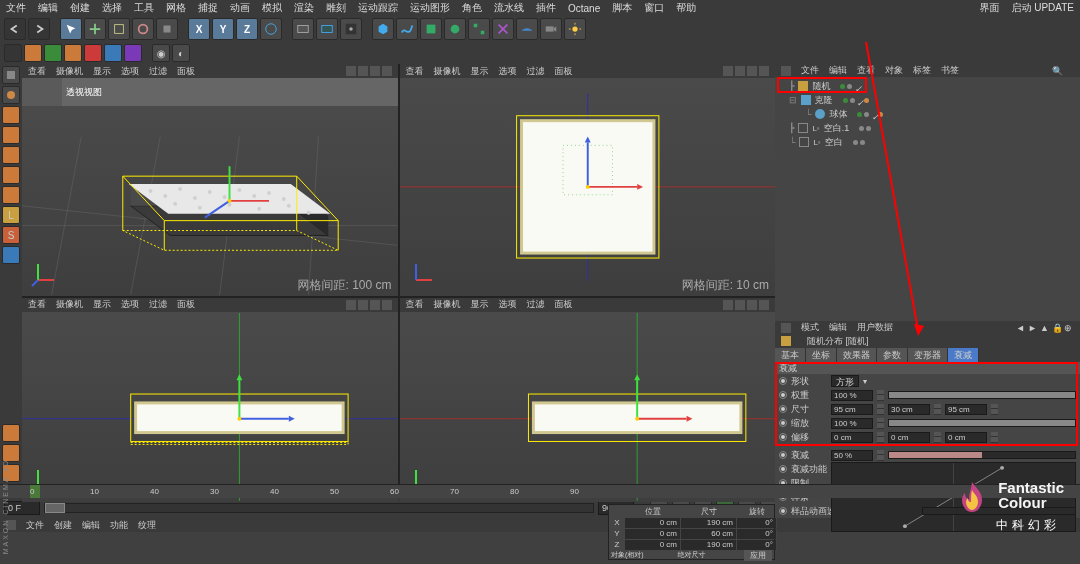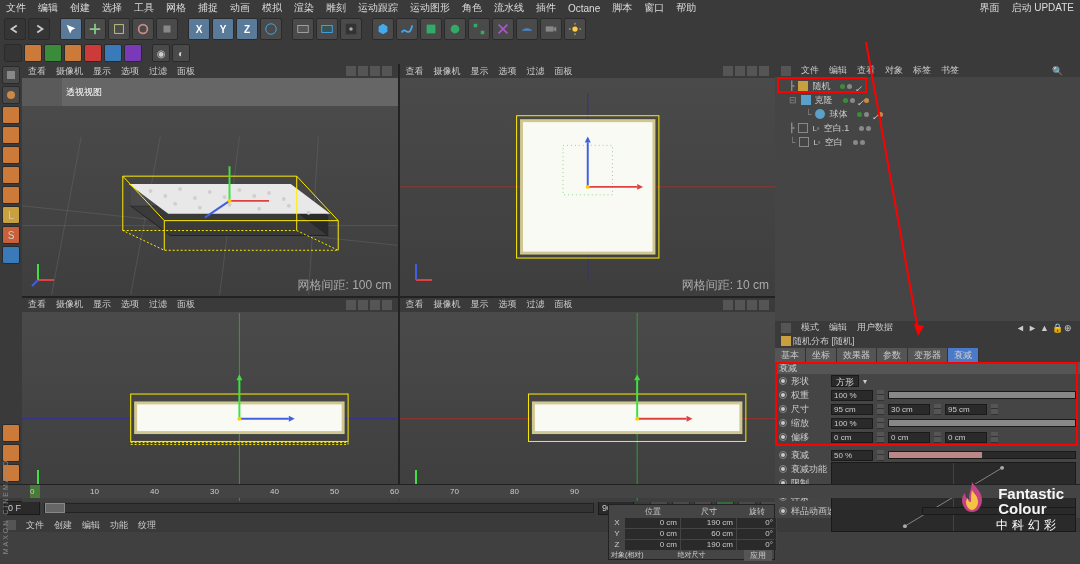--- a/index.html
+++ b/index.html
@@ -42,21 +42,21 @@
 .panel-header .hicons { margin-left: auto; display: flex; gap: 2px; }
 .panel-header .hicons span { width: 10px; height: 10px; display:inline-block; }
 
 .obj-tree { flex: 0 0 244px; background: #454545; padding: 2px; position: relative; }
 .tree-row { height: 14px; display: flex; align-items: center; gap: 4px; padding-left: 12px; font-size: 9px; }
 .tree-row .dots { display: flex; gap: 2px; margin-left: 6px; }
 .tree-row .dots i { width: 5px; height: 5px; border-radius: 50%; }
 .red-highlight { position: absolute; border: 2px solid #ff0000; pointer-events: none; }
 
 .attr-panel { flex: 1; background: #454545; position: relative; }
-.attr-title { background: #3a3a3a; height: 14px; display: flex; align-items: center; padding: 0 6px; font-size: 9px; gap: 2px; }
+.attr-title { background: #3a3a3a; height: 14px; display: flex; align-items: center; padding: 0 6px; font-size: 9px; gap: 16px; }
 .attr-tabs { display: flex; height: 14px; background: #3a3a3a; font-size: 9px; }
 .attr-tabs span { padding: 0 6px; background: #555; border-right: 1px solid #333; display: flex; align-items: center; cursor: pointer; }
 .attr-tabs span.active { background: #4a7ac8; }
 .attr-section-h { background: #555; height: 12px; font-size: 9px; padding: 0 4px; display: flex; align-items: center; }
 .attr-row { display: flex; align-items: center; height: 14px; padding: 0 4px; gap: 4px; font-size: 9px; }
 .attr-row .lbl { width: 36px; }
 .attr-row .radio { width: 8px; height: 8px; border: 1px solid #888; border-radius: 50%; display: inline-block; }
 .attr-row .radio.on::after { content:''; display:block; width:4px; height:4px; background:#ccc; border-radius:50%; margin:1px; }
 .attr-row .check { width: 8px; height: 8px; border: 1px solid #888; display: inline-block; }
 .attr-row .check.on { background: #7a9a5a; }
@@ -79,21 +79,21 @@
 
 .bottom-tabs { height: 14px; display: flex; gap: 10px; padding: 0 6px; align-items: center; font-size: 9px; }
 
 .coord-panel { position: absolute; right: 305px; bottom: 4px; width: 167px; height: 56px; background: #454545; border: 1px solid #222; font-size: 8px; }
 .coord-panel .ch { display: grid; grid-template-columns: 16px 56px 56px 40px; height: 12px; align-items: center; text-align: center; }
 .coord-panel .cr { display: grid; grid-template-columns: 16px 56px 56px 40px; height: 11px; align-items: center; }
 .coord-panel .cr span:first-child { text-align: center; }
 .coord-panel .cr .nv { background: #2a2a2a; border-right: 1px solid #444; padding: 0 3px; font-size: 8px; display:flex; align-items:center; justify-content:flex-end; height: 10px;}
 
 
-.watermark { position: absolute; right: 16px; bottom: 48px; display: flex; align-items: flex-end; gap: 12px; opacity: 0.95; pointer-events: none; }
+.watermark { position: absolute; right: 16px; bottom: 48px; display: flex; align-items: flex-start; gap: 12px; opacity: 0.95; pointer-events: none; }
 .watermark .flame { width: 28px; height: 36px; }
 .watermark .txt { font-size: 15px; font-weight: bold; color: #fff; line-height: 1; }
 .subtitle { position: absolute; right: 20px; bottom: 30px; font-size: 12px; color: #fff; letter-spacing: 4px; }
 
 .vertical-label { position: absolute; left: 2px; bottom: 10px; font-size: 7px; color: #888; writing-mode: vertical-rl; transform: rotate(180deg); letter-spacing: 2px; }
 
 
 .red-arrow { position: absolute; pointer-events: none; }
 </style>
 </head>

